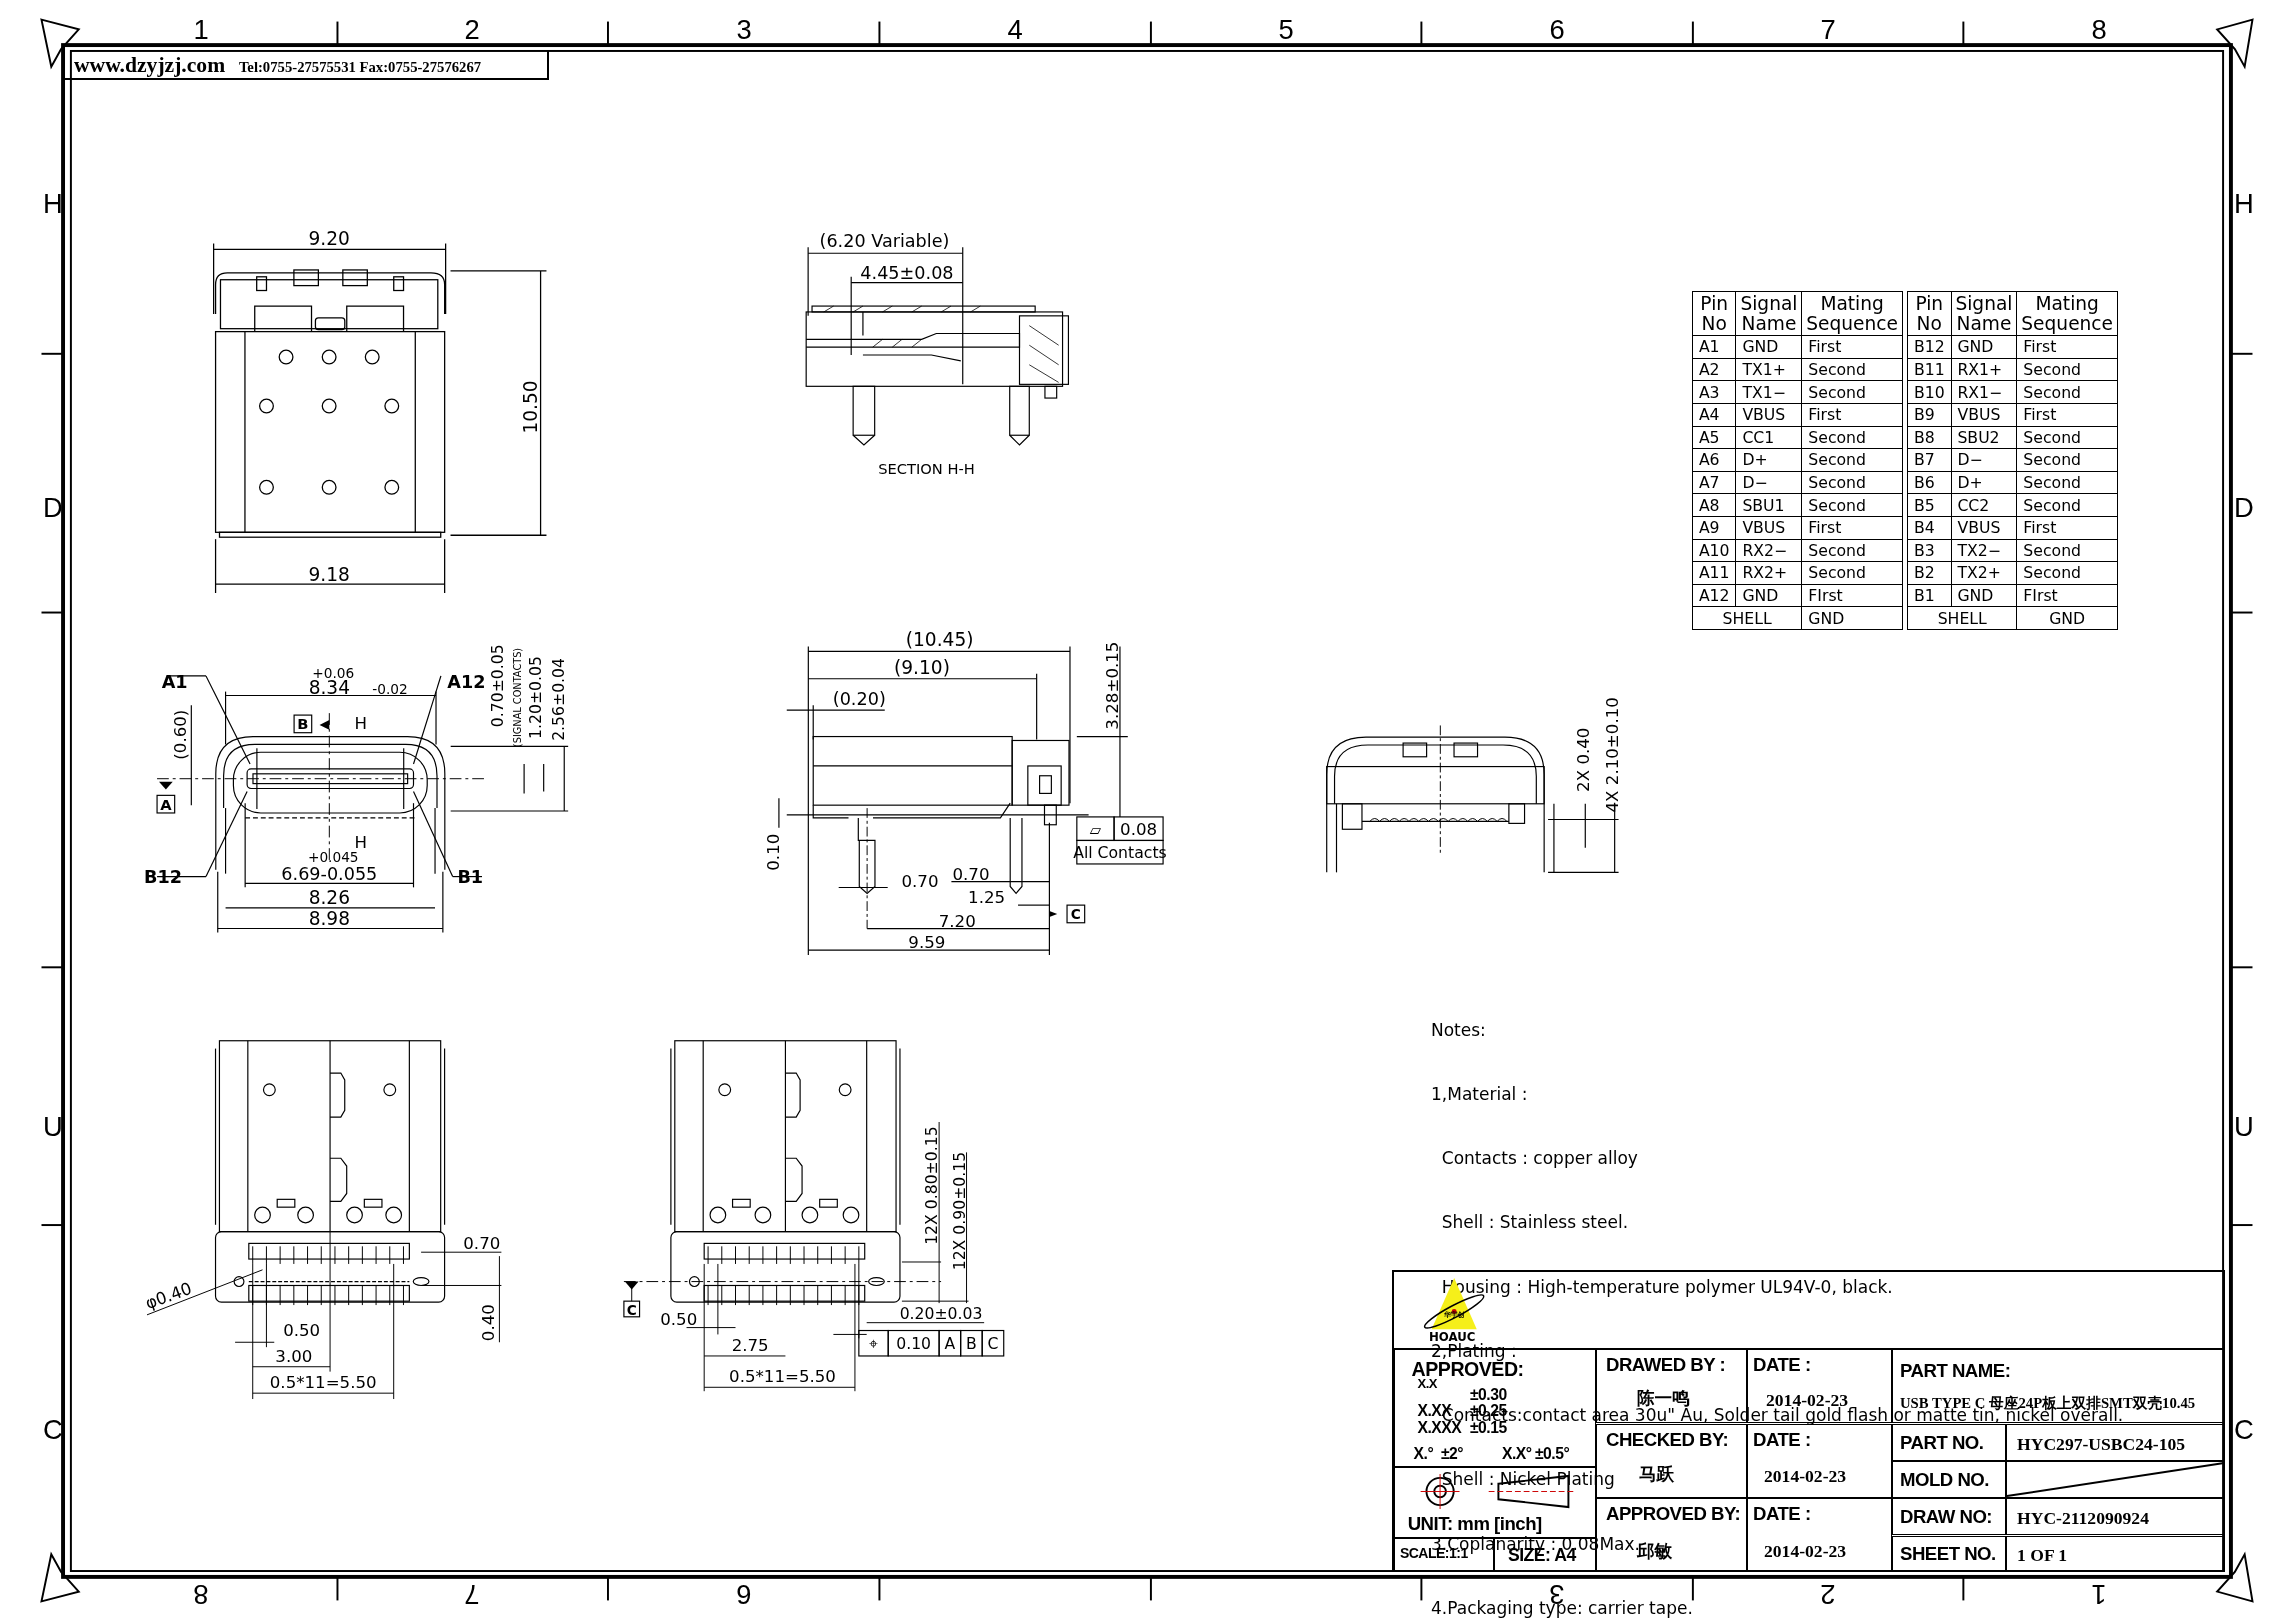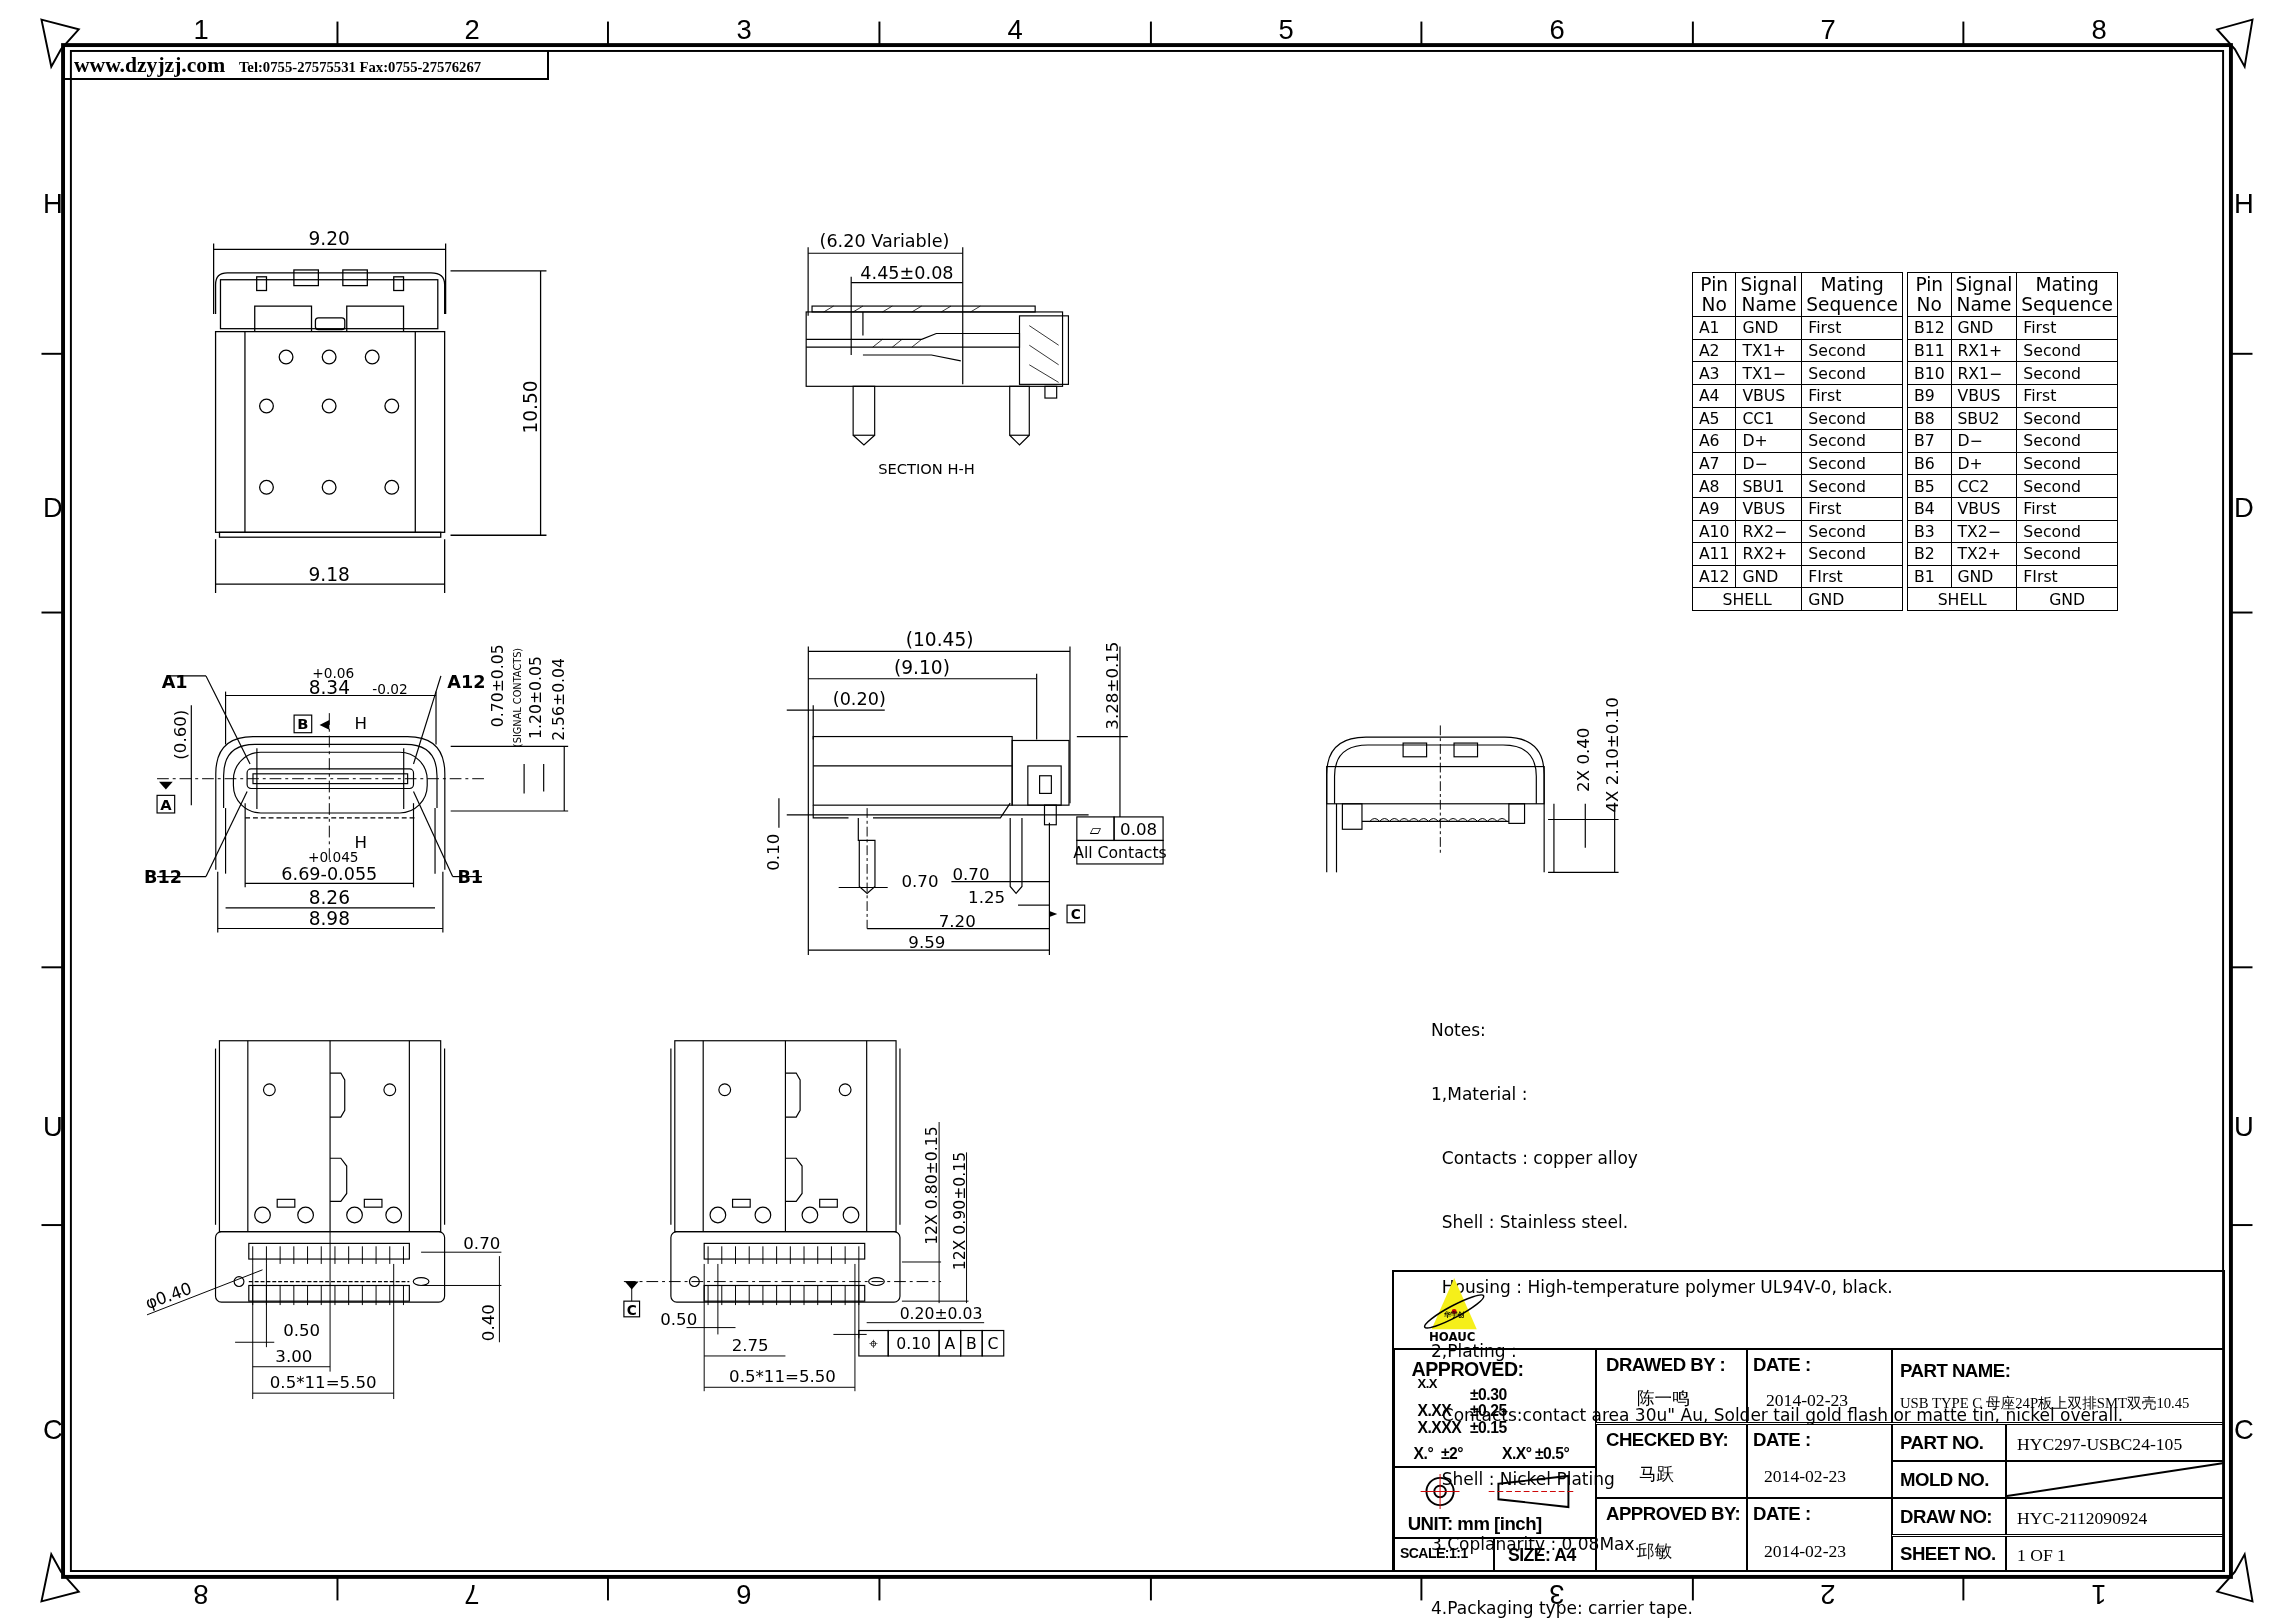--- a/index.html
+++ b/index.html
@@ -6,29 +6,29 @@
   body { width:2293px; height:1621px; position:relative; overflow:hidden;
          font-family:"DejaVu Sans", sans-serif; color:#000; }
   .abs { position:absolute; }
   .ruler-num { position:absolute; font-size:27.4px; font-family:"Liberation Sans", sans-serif; transform:translateX(-50%); }
   .zone-letter { position:absolute; font-size:27.4px; font-family:"Liberation Sans", sans-serif; }
   .header-box { position:absolute; left:65px; top:51px; width:484px; height:29px; border:2.9px solid #000; border-top:none; border-left:none;
                 font-family:"Liberation Serif", serif; font-weight:bold; white-space:nowrap; line-height:29px; padding-left:9px; box-sizing:border-box; }
   .header-box .url { font-size:21.6px; }
   .header-box .contact { font-size:14.7px; margin-left:9.8px; }
   svg text { font-family:"DejaVu Sans", sans-serif; }
-  .pintable { position:absolute; border-collapse:collapse; font-size:15.7px; font-family:"DejaVu Sans", sans-serif; }
+  .pintable { position:absolute; border-collapse:collapse; font-size:15.7px; font-family:"DejaVu Sans", sans-serif;margin-top:19px; }
   .pintable td, .pintable th { border:1.5px solid #000; padding:0 5.9px; height:21.6px; font-weight:normal; white-space:nowrap; text-align:left; }
   .pintable th { font-size:18.6px; line-height:19.6px; text-align:center; padding:2px 3.9px; }
   .pintable td.c { text-align:center; }
   .notes { position:absolute; left:1431px; top:977px; font-size:17px; line-height:21.4px; white-space:pre; font-family:"DejaVu Sans", sans-serif; }
   .tb { position:absolute; border:2.9px solid #000; box-sizing:border-box; }
   .tb-cell { position:absolute; border:1.5px solid #000; box-sizing:border-box; }
   .tb-label { position:absolute; font-weight:bold; font-size:18.6px; font-family:"Liberation Sans", sans-serif; letter-spacing:-0.5px; }
-  .tb-val { position:absolute; font-family:"Liberation Serif", serif; font-size:17.6px; }
+  .tb-val { position:absolute; font-family:"Liberation Serif", serif; font-size:17.6px;font-weight:bold; }
 </style>
 </head>
 <body>
 
 <svg class="abs" style="left:0;top:0" width="2293" height="1621" viewBox="0 0 2339 1654">
 
   <rect x="64" y="46" width="2212" height="1563" fill="none" stroke="#000" stroke-width="4"></rect>
   <rect x="72" y="52" width="2196" height="1551" fill="none" stroke="#000" stroke-width="2"></rect>
 
   <polygon points="42,20 80,30 62,50 52,68" fill="none" stroke="#000" stroke-width="2"></polygon>

